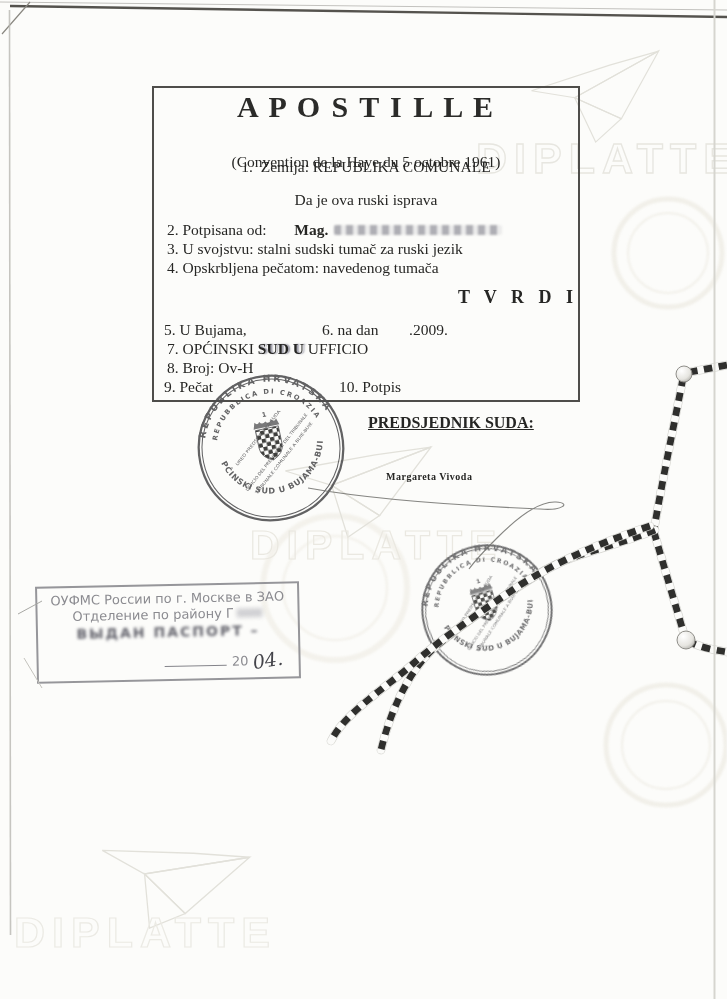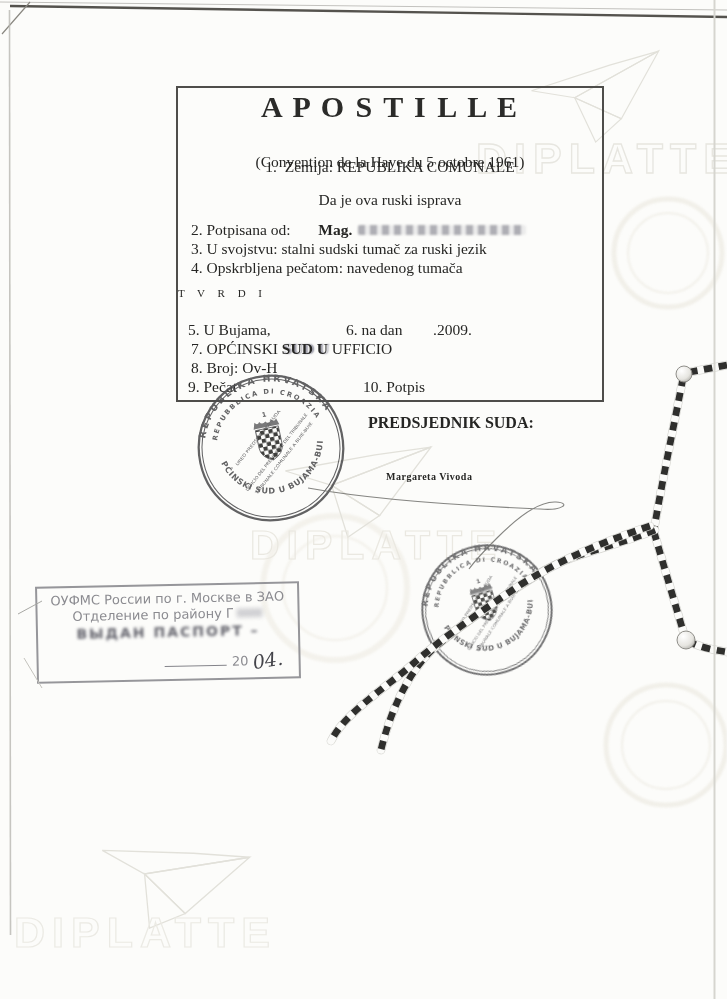--- a/index.html
+++ b/index.html
@@ -9,35 +9,35 @@
   
   #edge-svg{left:0;top:0;pointer-events:none;}
   
   .wm{position:absolute;font-family:"Liberation Sans",sans-serif;font-weight:bold;
       color:rgba(255,255,255,0);letter-spacing:7px;white-space:nowrap;}
   .wm1{left:476px;top:134px;font-size:43px;-webkit-text-stroke:1.3px #e7e6e0;}
   .wm2{left:250px;top:522px;font-size:41px;-webkit-text-stroke:1.2px #eae8e1;}
   .wm3{left:14px;top:908px;font-size:43px;-webkit-text-stroke:1.2px #ebeae4;}
   .plane{position:absolute;color:#e2e1da;}
   
-  .apobox{left:176px;top:86px;width:424px;height:312px;border:2px solid #4e4d4a;}
+  .apobox{left:152px;top:86px;width:424px;height:312px;border:2px solid #4e4d4a;}
   .apo-title{position:absolute;top:2px;left:0;width:100%;text-align:center;
       font-size:30px;font-weight:bold;letter-spacing:2px;color:#2b2b29;}
   .apo-sub{position:absolute;top:41px;left:0;width:100%;text-align:center;font-size:15.5px;margin-top:24px;}
   .apo-c{position:absolute;left:0;width:100%;text-align:center;font-size:15.5px;}
   .apo-l{position:absolute;left:13px;font-size:15.5px;white-space:nowrap;}
-  .apo-tvrdi{position:absolute;top:199px;left:0;width:100%;text-align:left;
-      font-size:11px;letter-spacing:5px;}
+  .apo-tvrdi{position:absolute;top:199px;left:0;width:100%;text-align:right;
+      font-size:18px;letter-spacing:5px;font-weight:bold;}
   .bold{font-weight:bold;}
   .redact{display:inline-block;width:168px;height:10px;margin-left:6px;vertical-align:baseline;
       background:repeating-linear-gradient(90deg,rgba(80,80,95,.45) 0 7px,rgba(120,120,135,.12) 7px 12px);
       filter:blur(1.2px);border-radius:2px;}
   .smudge{filter:blur(.7px);text-shadow:2px 0 1.5px rgba(70,70,95,.55);font-weight:bold;}
   
-  .pres-t{left:368px;top:414px;font-size:16px;font-weight:bold;}
+  .pres-t{left:368px;top:414px;font-size:16px;font-weight:bold;text-decoration:underline;}
   .pres-n{left:386px;top:446px;font-size:10px;font-weight:bold;letter-spacing:.5px;margin-top:25px;}
   
   .court-stamp{position:absolute;pointer-events:none;}
   .cs1{left:196px;top:373px;width:150px;height:150px;transform:rotate(-12deg);opacity:.88;}
   .cs2{left:420px;top:543px;width:134px;height:134px;transform:rotate(-17deg);opacity:.8;filter:blur(.3px);}
   
   .ru-stamp{left:36px;top:584px;width:248px;border:2px solid #96969a;color:#8b8b90;
       font-family:"DejaVu Sans",sans-serif;transform:rotate(-1.2deg);padding:5px 6px 8px 6px;}
   .ru-l1{font-size:13px;text-align:center;white-space:nowrap;}
   .ru-l2{font-size:13px;text-align:center;margin-top:1px;}

